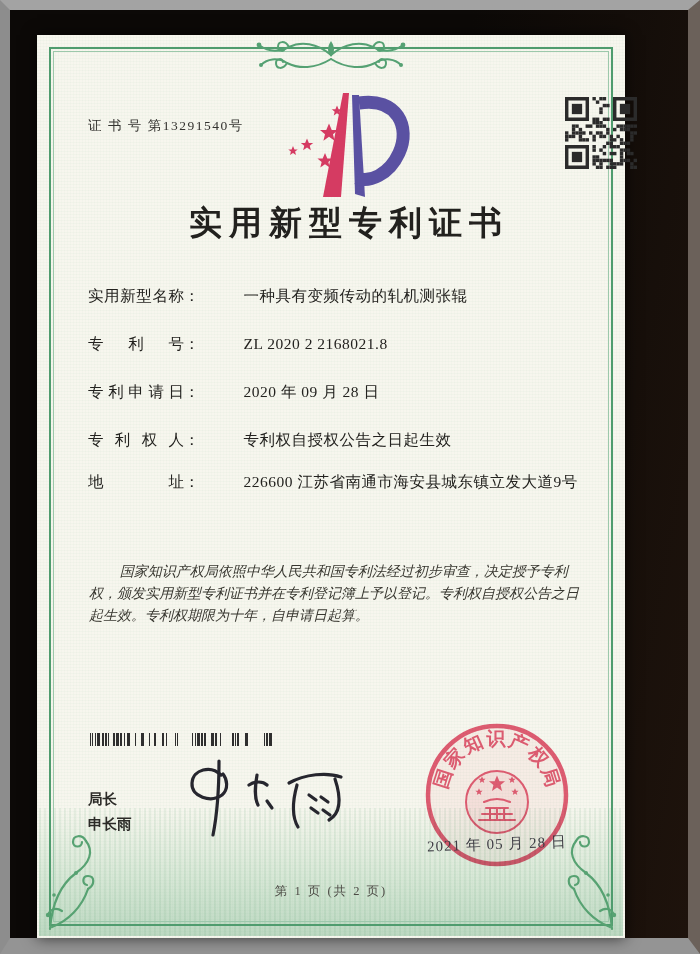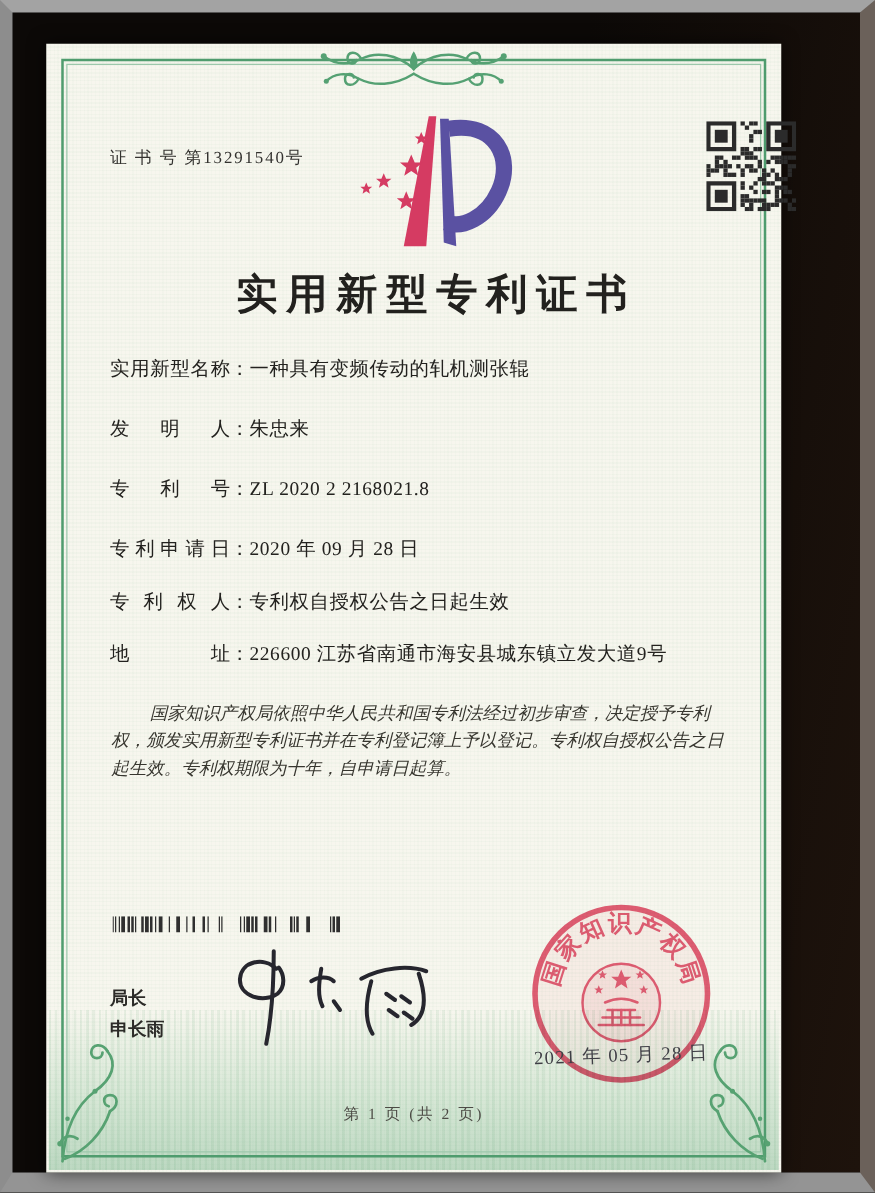--- a/index.html
+++ b/index.html
@@ -25,31 +25,31 @@
   .green-border::after{content:"";position:absolute;inset:2px;border:1px solid #9cc8ab;}
   .ornament-top{position:absolute;left:50%;top:0;transform:translateX(-50%);z-index:3;}
   .corner{position:absolute;bottom:5px;z-index:3;}
   .corner.left{left:5px;}
   .corner.right{right:5px;transform:scaleX(-1);}
 
   .cert-no{position:absolute;left:51px;top:82px;z-index:4;
            font-size:13.5px;color:#33322f;letter-spacing:1.5px;}
   .logo{position:absolute;left:248px;top:56px;z-index:4;}
   .qr{position:absolute;left:528px;top:62px;z-index:4;}
-  .title{position:absolute;left:0;right:0;top:166px;z-index:4;margin:12px;
+  .title{position:absolute;left:0;right:0;top:166px;z-index:4;margin:0;
          text-align:center;font-size:33px;font-weight:700;color:#22211e;
          letter-spacing:7px;padding-left:36px;}
 
   .fields{position:absolute;left:51px;right:30px;top:250px;z-index:4;
           font-size:15.5px;color:#23221f;}
   .field-row{line-height:22px;margin-bottom:26px;white-space:nowrap;}
   .field-row:nth-child(n+4){margin-bottom:20px;}
   .f-label{display:inline-block;width:6.2em;text-align:justify;text-align-last:justify;vertical-align:bottom;}
   .f-colon{display:inline-block;}
-  .f-value{letter-spacing:.5px;}
+  .f-value{letter-spacing:.5px;margin-left:44px;}
   .f-label.second{margin-left:30px;}
 
   .paragraphs{position:absolute;left:50px;right:38px;top:524px;z-index:4;
           font-size:14px;line-height:22px;color:#37362f;font-style:italic;}
   .paragraphs p{margin:2px;text-indent:2.2em;}
 
   .barcode{position:absolute;left:53px;top:698px;z-index:4;}
   .signer{position:absolute;left:51px;top:752px;z-index:4;line-height:25px;
           font-family:"Liberation Sans","DejaVu Sans",sans-serif;
           font-size:14.5px;font-weight:600;color:#2c2b28;}
@@ -265,21 +265,20 @@
             <rect x="47.6" y="68.0" width="3.4" height="3.4"></rect>
             <rect x="64.6" y="68.0" width="3.4" height="3.4"></rect>
             <rect x="68.0" y="68.0" width="3.4" height="3.4"></rect>
           </g>
       </svg>
 
       <h1 class="title">实用新型专利证书</h1>
 
       <div class="fields">
         <div class="field-row"><span class="f-label">实用新型名称</span><span class="f-colon">：</span><span class="f-value">一种具有变频传动的轧机测张辊</span></div>
-        <div class="field-row"><span class="f-label">发明人</span><span class="f-colon">：</span><span class="f-value">朱忠来</span></div>
         <div class="field-row"><span class="f-label">专利号</span><span class="f-colon">：</span><span class="f-value">ZL 2020 2 2168021.8</span></div>
         <div class="field-row"><span class="f-label">专利申请日</span><span class="f-colon">：</span><span class="f-value">2020 年 09 月 28 日</span></div>
         <div class="field-row"><span class="f-label">专利权人</span><span class="f-colon">：</span><span class="f-value">专利权自授权公告之日起生效</span></div>
         <div class="field-row"><span class="f-label">地址</span><span class="f-colon">：</span><span class="f-value">226600 江苏省南通市海安县城东镇立发大道9号</span></div>
       </div>
 
       <div class="paragraphs">
         <p>国家知识产权局依照中华人民共和国专利法经过初步审查，决定授予专利权，颁发实用新型专利证书并在专利登记簿上予以登记。专利权自授权公告之日起生效。专利权期限为十年，自申请日起算。</p>
       </div>
 

